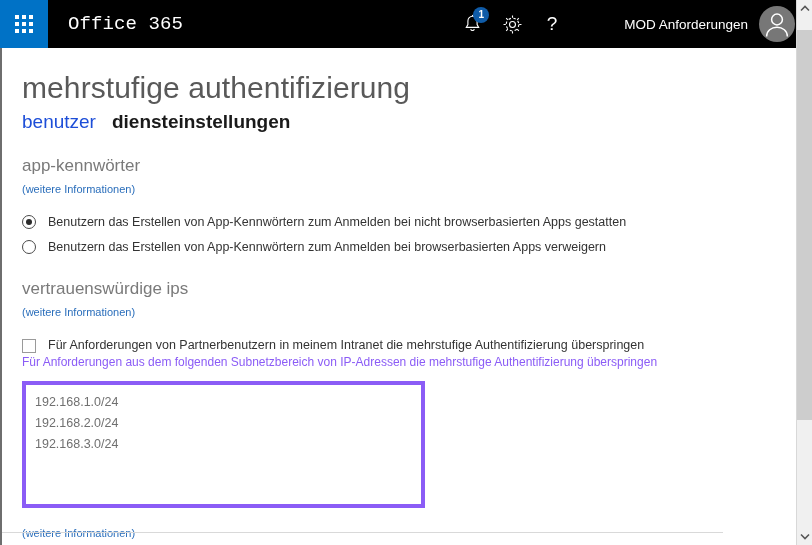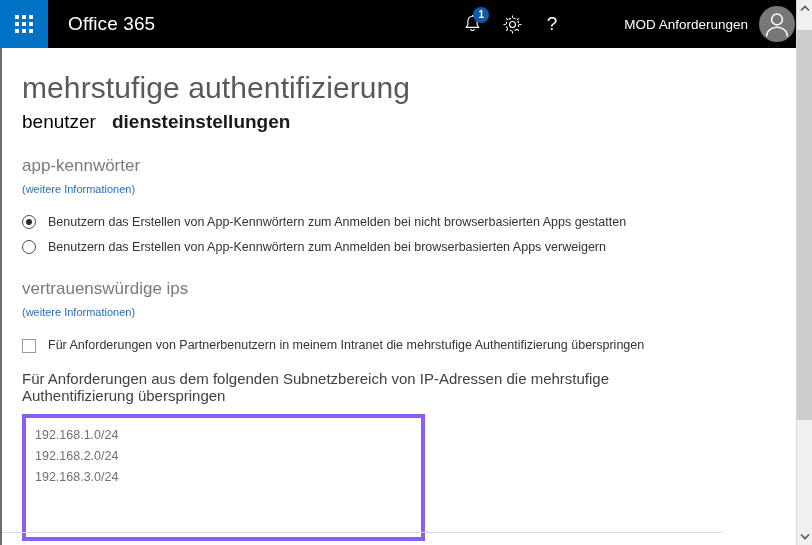--- a/index.html
+++ b/index.html
@@ -55,20 +55,21 @@
     background: #ffffff;
   }
   .suite-brand {
     color: #ffffff;
     font-size: 19px;
     font-weight: 400;
     margin-left: 20px;
     letter-spacing: 0.1px;
     white-space: nowrap;
     cursor: pointer;
+    font-family: Liberation Mono, monospace;
   }
   .suite-right {
     margin-left: auto;
     display: flex;
     align-items: center;
     height: 48px;
     padding-right: 17px;
   }
   .suite-btn {
     position: relative;
@@ -144,21 +145,21 @@
 
   .tabs {
     margin-top: 4px;
     display: flex;
     align-items: baseline;
     gap: 16px;
   }
   .tab {
     font-size: 19px;
     font-weight: 400;
-    color: #000000;
+    color: #1d4ed8;
     cursor: pointer;
     line-height: 24px;
   }
   .tab.active {
     color: #1a1a1a;
     font-weight: 700;
   }
 
   .section-head {
     margin-top: 22px;
@@ -221,23 +222,22 @@
   .checkbox {
     width: 14px; height: 14px;
     flex: 0 0 14px;
     border: 1px solid #9a9a9a;
     background: #ffffff;
     margin-right: 12px;
     position: relative;
   }
 
   .field-label {
-    margin-top: 16px;
-    font-size: 15px;
-    color: #404040;
+    font-size: 12px;
+    color: #8b5cf6;
     line-height: 17px;
   }
 
   .ip-box {
     margin-top: 10px;
     width: 403px;
     height: 127px;
     border: 4px solid #8b5cf6;
     background: #ffffff;
     padding: 7px 9px;

